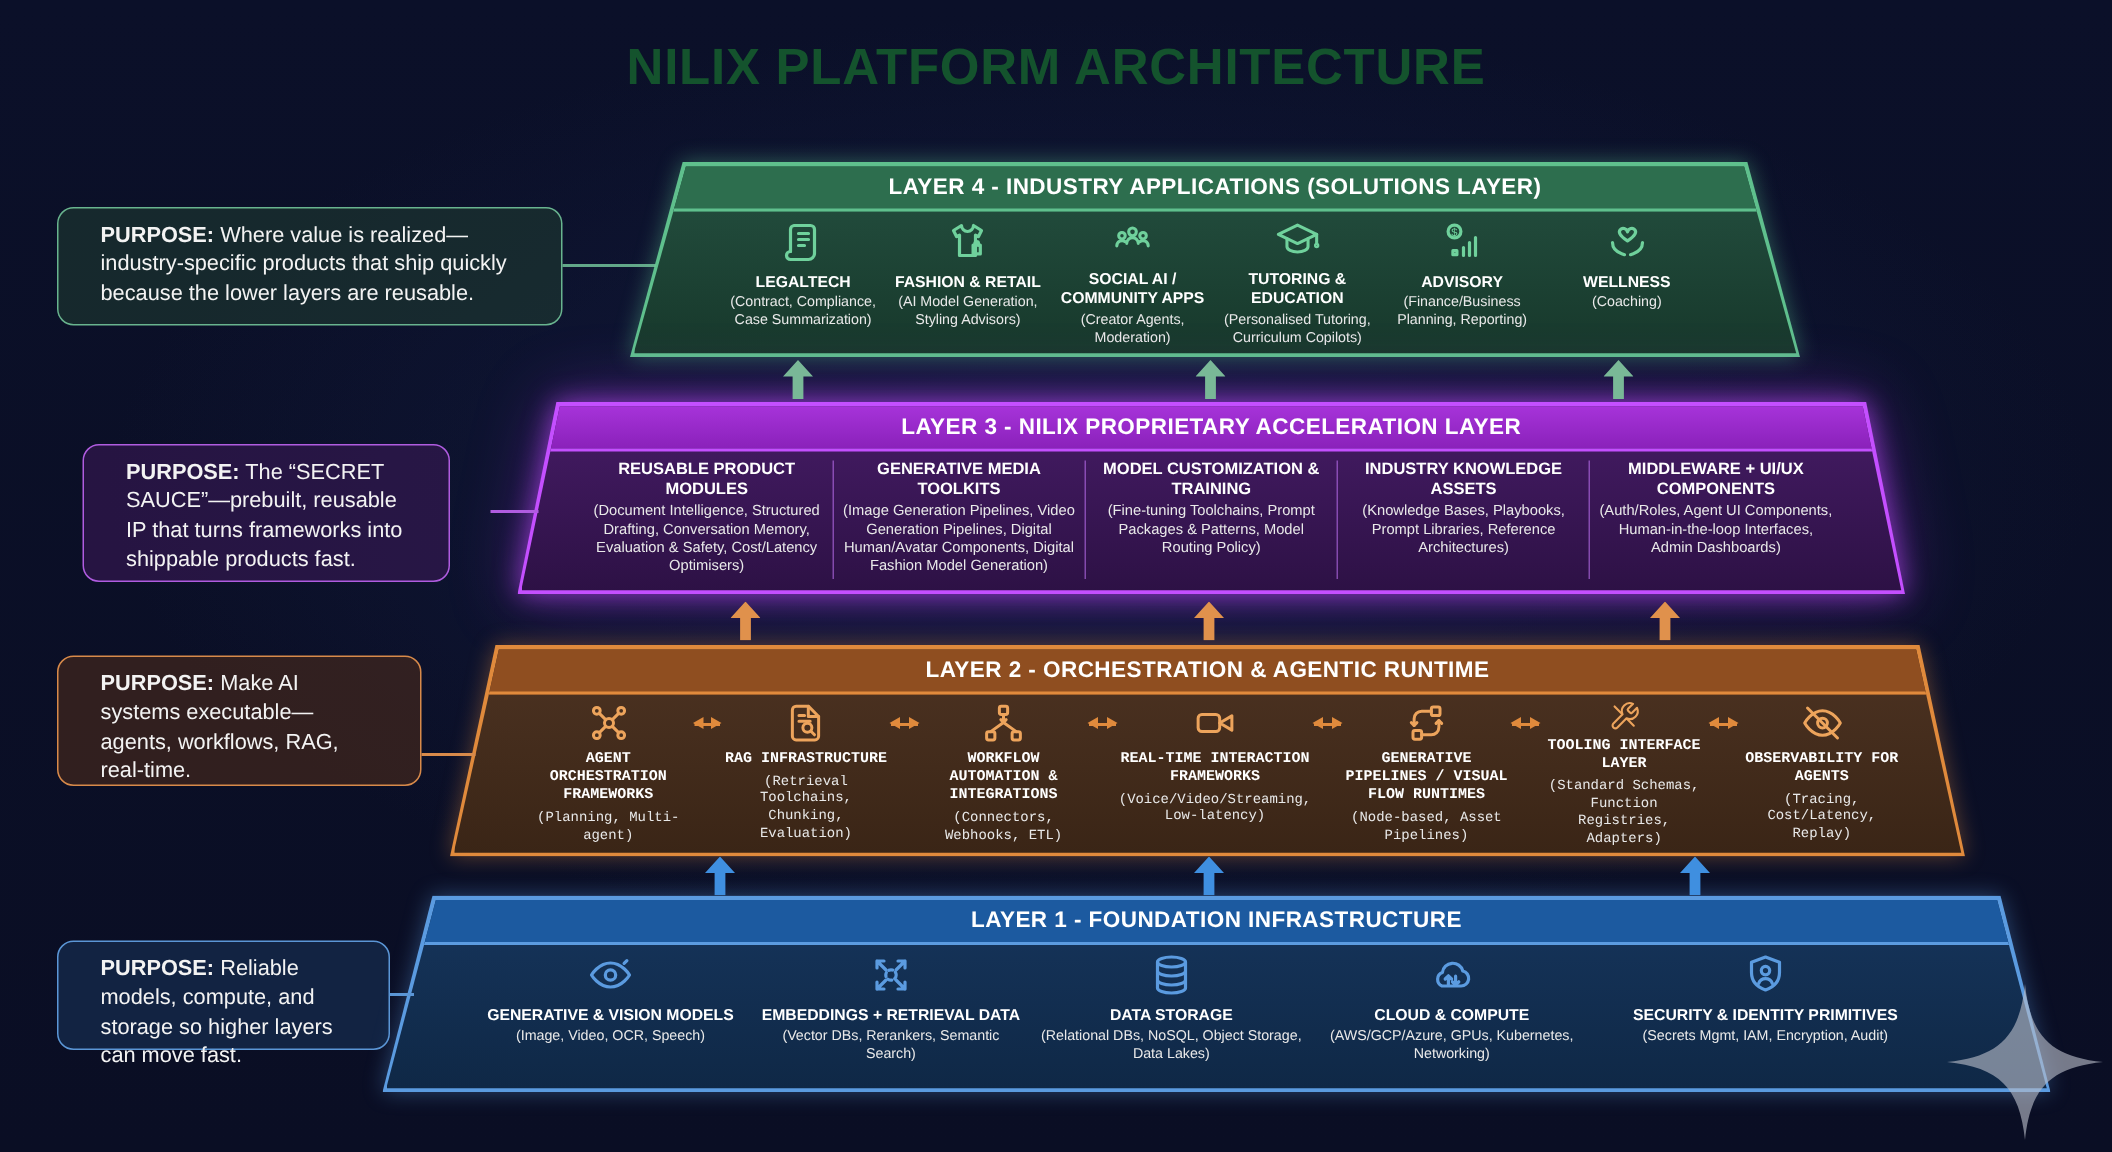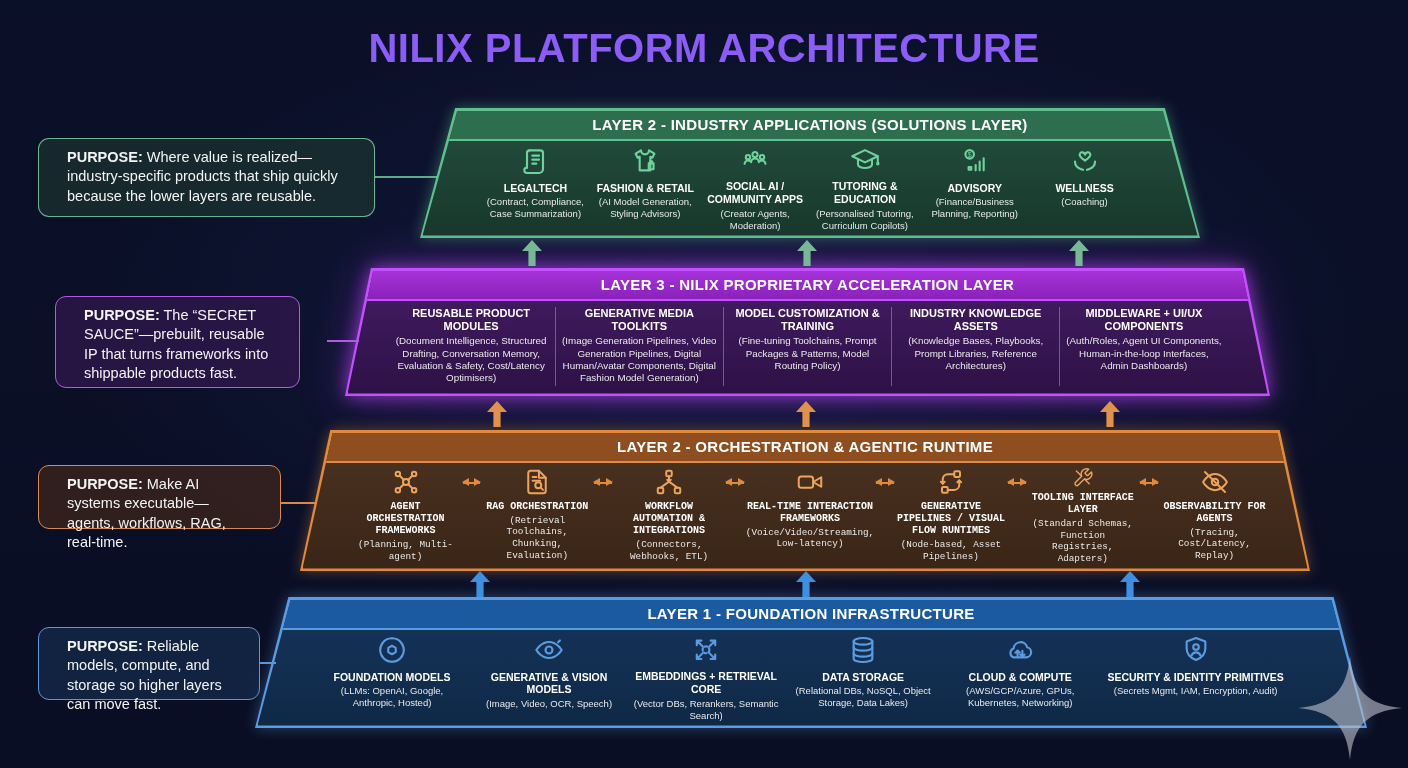--- a/index.html
+++ b/index.html
@@ -6,21 +6,21 @@
   html,body { width:1408px; height:768px; overflow:hidden; }
   body {
     font-family:"Liberation Sans", sans-serif;
     background:
       radial-gradient(1100px 520px at 52% 42%, #121a3d 0%, rgba(12,17,40,0) 60%),
       linear-gradient(180deg,#0b1029 0%, #0a0e24 100%);
     position:relative; color:#fff;
   }
   .page-title{
     position:absolute; top:26px; left:0; width:100%;
-    text-align:center; font-size:40px; font-weight:800; letter-spacing:.5px; color:#8b5cf6;
+    text-align:center; font-size:34px; font-weight:800; letter-spacing:.5px; color:#14532d;
   }
   
   .layer{ position:absolute; }
   .trap{ position:absolute; inset:0; }
   .trap-in{ position:absolute; inset:2.5px; }
   .band{ position:absolute; top:0; left:0; right:0; height:30px;
     display:flex; align-items:center; justify-content:center;
     font-size:15px; font-weight:800; letter-spacing:.3px; color:#fff; }
   .content{ position:absolute; top:34px; bottom:4px; display:flex; }
   .col{ flex:1; display:flex; flex-direction:column; align-items:center; text-align:center; padding:0 5px; }
@@ -72,21 +72,21 @@
   #layer1 .content{ left:56px; right:72px; }
   #layer1 .col{ color:#5b9be0; }
   #layer1 .col.wide{ flex:1.25; }
 
   
   .purpose{ position:absolute; border-radius:11px; padding:9px 28px;
     font-size:14.5px; line-height:1.33; color:#f3f3f3; }
   .purpose b{ font-weight:800; }
   #purpose4{ left:38px; top:138px; width:337px; height:79px; border:1.5px solid rgba(120,205,160,.85); background:rgba(32,62,50,.55); }
   #purpose3{ left:55px; top:296px; width:245px; height:92px; border:1.5px solid #b05ce0; background:rgba(62,26,90,.55); }
-  #purpose2{ left:38px; top:465px; width:243px; height:64px; border:1.5px solid #d88a4a; background:rgba(82,46,26,.55); }
+  #purpose2{ left:38px; top:437px; width:243px; height:87px; border:1.5px solid #d88a4a; background:rgba(82,46,26,.55); }
   #purpose1{ left:38px; top:627px; width:222px; height:73px; border:1.5px solid #5b96d6; background:rgba(26,56,96,.5); }
 
   .conn{ position:absolute; height:2px; }
   #conn4{ left:375px; top:176px; width:62px; background:rgba(120,205,160,.8); }
   #conn3{ left:327px; top:340px; width:32px; background:#b05ce0; }
   #conn2{ left:281px; top:502px; width:36px; background:#d88a4a; }
   #conn1{ left:260px; top:662px; width:16px; background:#5b96d6; }
 
   
   .uparrow{ position:absolute; width:20px; height:26px;
@@ -99,21 +99,21 @@
   .sparkle{ position:absolute; left:1298px; top:656px; width:104px; height:104px; opacity:.62; }
 </style>
 </head>
 <body>
 
 <div class="page-title">NILIX PLATFORM ARCHITECTURE</div>
 
 <div class="layer" id="layer4">
   <div class="trap">
     <div class="trap-in">
-      <div class="band">LAYER 2 - INDUSTRY APPLICATIONS (SOLUTIONS LAYER)</div>
+      <div class="band">LAYER 4 - INDUSTRY APPLICATIONS (SOLUTIONS LAYER)</div>
       <div class="content">
         <div class="col">
           <svg viewBox="0 0 24 24">
               <path d="M8 4h8a2 2 0 0 1 2 2v12"></path>
               <path d="M8 4a2 2 0 0 0-2 2v11"></path>
               <path d="M6 17a2 2 0 0 0 0 4h9a3 3 0 0 0 3-3"></path>
               <path d="M10 8h5M10 11h5M10 14h3"></path>
             </svg>
           <div class="i-title">LEGALTECH</div>
           <div class="i-sub">(Contract, Compliance, Case Summarization)</div>
@@ -222,21 +222,21 @@
         </div>
         <div class="l2-arrow"></div>
         <div class="col">
           <svg viewBox="0 0 24 24">
               <path d="M13.5 3H7a2 2 0 0 0-2 2v14a2 2 0 0 0 2 2h10a2 2 0 0 0 2-2V8.5z"></path>
               <path d="M13.5 3v5.5H19"></path>
               <path d="M8.5 8h3M8.5 11h6"></path>
               <circle cx="13" cy="14.5" r="2.4"></circle>
               <path d="M14.8 16.3l2 2"></path>
             </svg>
-          <div class="i-title">RAG ORCHESTRATION</div>
+          <div class="i-title">RAG INFRASTRUCTURE</div>
           <div class="i-sub">(Retrieval Toolchains, Chunking, Evaluation)</div>
         </div>
         <div class="l2-arrow"></div>
         <div class="col">
           <svg viewBox="0 0 24 24">
               <rect x="9.8" y="3" width="4.4" height="4.4" rx="1"></rect>
               <rect x="3" y="16.6" width="4.4" height="4.4" rx="1"></rect>
               <rect x="16.6" y="16.6" width="4.4" height="4.4" rx="1"></rect>
               <path d="M12 7.4v4.3M12 11.7l-6.8 4.9M12 11.7l6.8 4.9"></path>
               <path d="M10.6 10.2 12 11.7l1.4-1.5"></path>
@@ -290,49 +290,36 @@
   </div>
 </div>
 
 <div class="layer" id="layer1">
   <div class="trap">
     <div class="trap-in">
       <div class="band">LAYER 1 - FOUNDATION INFRASTRUCTURE</div>
       <div class="content">
         <div class="col">
           <svg viewBox="0 0 24 24">
-              <path d="M12 3.2a8.8 8.8 0 0 1 7.6 4.4"></path>
-              <path d="M12 3.2a8.8 8.8 0 0 1 7.6 4.4" transform="rotate(60 12 12)"></path>
-              <path d="M12 3.2a8.8 8.8 0 0 1 7.6 4.4" transform="rotate(120 12 12)"></path>
-              <path d="M12 3.2a8.8 8.8 0 0 1 7.6 4.4" transform="rotate(180 12 12)"></path>
-              <path d="M12 3.2a8.8 8.8 0 0 1 7.6 4.4" transform="rotate(240 12 12)"></path>
-              <path d="M12 3.2a8.8 8.8 0 0 1 7.6 4.4" transform="rotate(300 12 12)"></path>
-              <path d="M12 8.8l2.8 1.6v3.2L12 15.2l-2.8-1.6v-3.2z"></path>
-            </svg>
-          <div class="i-title">FOUNDATION MODELS</div>
-          <div class="i-sub">(LLMs: OpenAI, Google, Anthropic, Hosted)</div>
-        </div>
-        <div class="col">
-          <svg viewBox="0 0 24 24">
               <path d="M2.5 12S6 6 12 6s9.5 6 9.5 6-3.5 6-9.5 6S2.5 12 2.5 12z"></path>
               <circle cx="12" cy="12" r="2.6"></circle>
               <path d="M18.8 6.2l1.4-1.4"></path>
             </svg>
           <div class="i-title">GENERATIVE &amp; VISION MODELS</div>
           <div class="i-sub">(Image, Video, OCR, Speech)</div>
         </div>
         <div class="col">
           <svg viewBox="0 0 24 24">
               <path d="M5 8.5V5h3.5M5 5l4.5 4.5"></path>
               <path d="M15.5 5H19v3.5M19 5l-4.5 4.5"></path>
               <path d="M5 15.5V19h3.5M5 19l4.5-4.5"></path>
               <path d="M19 15.5V19h-3.5M19 19l-4.5-4.5"></path>
               <circle cx="12" cy="12" r="2.6" stroke-dasharray="2 1.6"></circle>
             </svg>
-          <div class="i-title">EMBEDDINGS + RETRIEVAL CORE</div>
+          <div class="i-title">EMBEDDINGS + RETRIEVAL DATA</div>
           <div class="i-sub">(Vector DBs, Rerankers, Semantic Search)</div>
         </div>
         <div class="col">
           <svg viewBox="0 0 24 24">
               <ellipse cx="12" cy="5.5" rx="7" ry="2.5"></ellipse>
               <path d="M5 5.5v13c0 1.38 3.13 2.5 7 2.5s7-1.12 7-2.5v-13"></path>
               <path d="M5 10c0 1.38 3.13 2.5 7 2.5s7-1.12 7-2.5"></path>
               <path d="M5 14.5c0 1.38 3.13 2.5 7 2.5s7-1.12 7-2.5"></path>
             </svg>
           <div class="i-title">DATA STORAGE</div>

